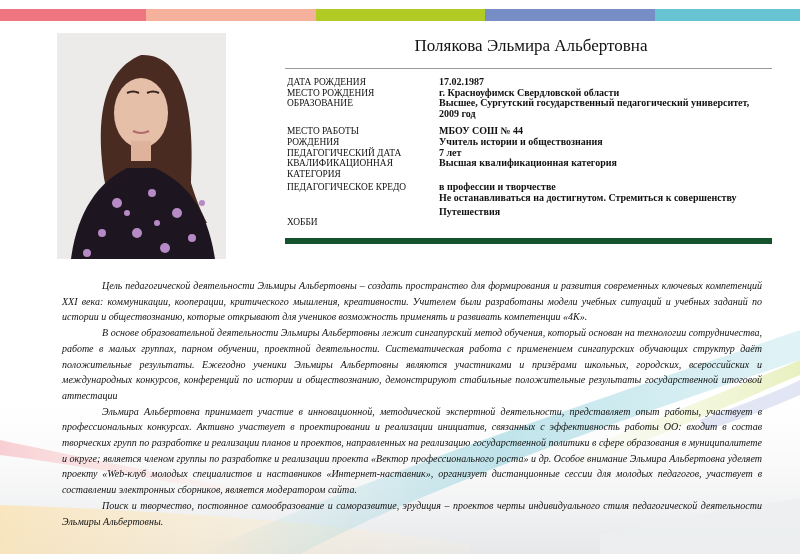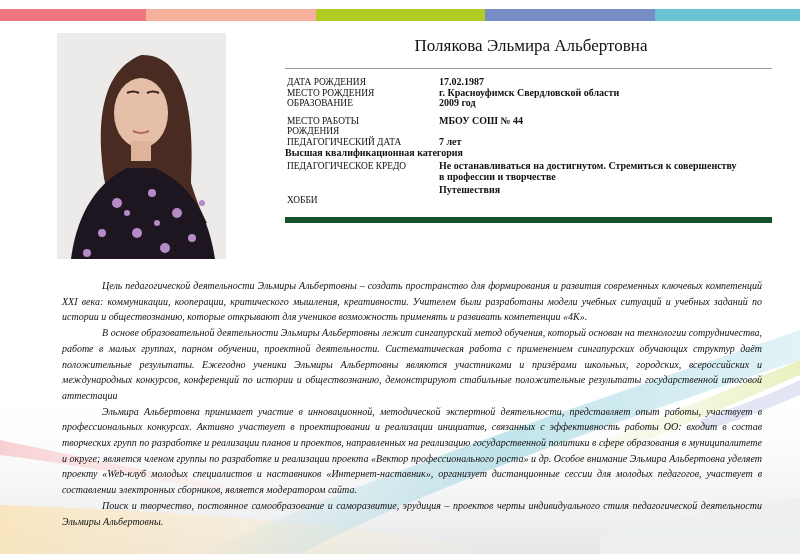--- a/index.html
+++ b/index.html
@@ -113,44 +113,50 @@
     <div class="lbl">ДАТА РОЖДЕНИЯ</div>
     <div class="val">17.02.1987</div>
   </div>
   <div class="row">
     <div class="lbl">МЕСТО РОЖДЕНИЯ</div>
     <div class="val">г. Красноуфимск  Свердловской области</div>
   </div>
   <div class="row">
     <div class="lbl">ОБРАЗОВАНИЕ</div>
     <div class="val">
+      <div>Высшее, Сургутский государственный педагогический университет,</div>
       <div>2009 год</div>
     </div>
   </div>
   <div class="gap"></div>
   <div class="row">
     <div class="lbl">МЕСТО РАБОТЫ</div>
     <div class="val">МБОУ  СОШ  №  44</div>
   </div>
   <div class="row">
     <div class="lbl">РОЖДЕНИЯ</div>
+    <div class="val">Учитель  истории и обществознания</div>
   </div>
   <div class="row">
     <div class="lbl">ПЕДАГОГИЧЕСКИЙ  ДАТА</div>
     <div class="val">7  лет</div>
   </div>
   <div class="row">
+    <div class="lbl">
+      <div>КВАЛИФИКАЦИОННАЯ</div>
+      <div>КАТЕГОРИЯ</div>
+    </div>
     <div class="val">Высшая квалификационная категория</div>
   </div>
   <div style="height:3px"></div>
   <div class="row" style="align-items:flex-start">
     <div class="lbl">ПЕДАГОГИЧЕСКОЕ КРЕДО</div>
     <div class="val">
+      <div>в профессии и творчестве</div>
       <div>Не останавливаться на достигнутом. Стремиться к совершенству</div>
-      <div>в профессии и творчестве</div>
     </div>
   </div>
   <div style="height:3px"></div>
   <div class="row">
     <div class="lbl" style="padding-top:10px">ХОББИ</div>
     <div class="val">Путешествия</div>
   </div>
 </div>
 
 <div class="text">

